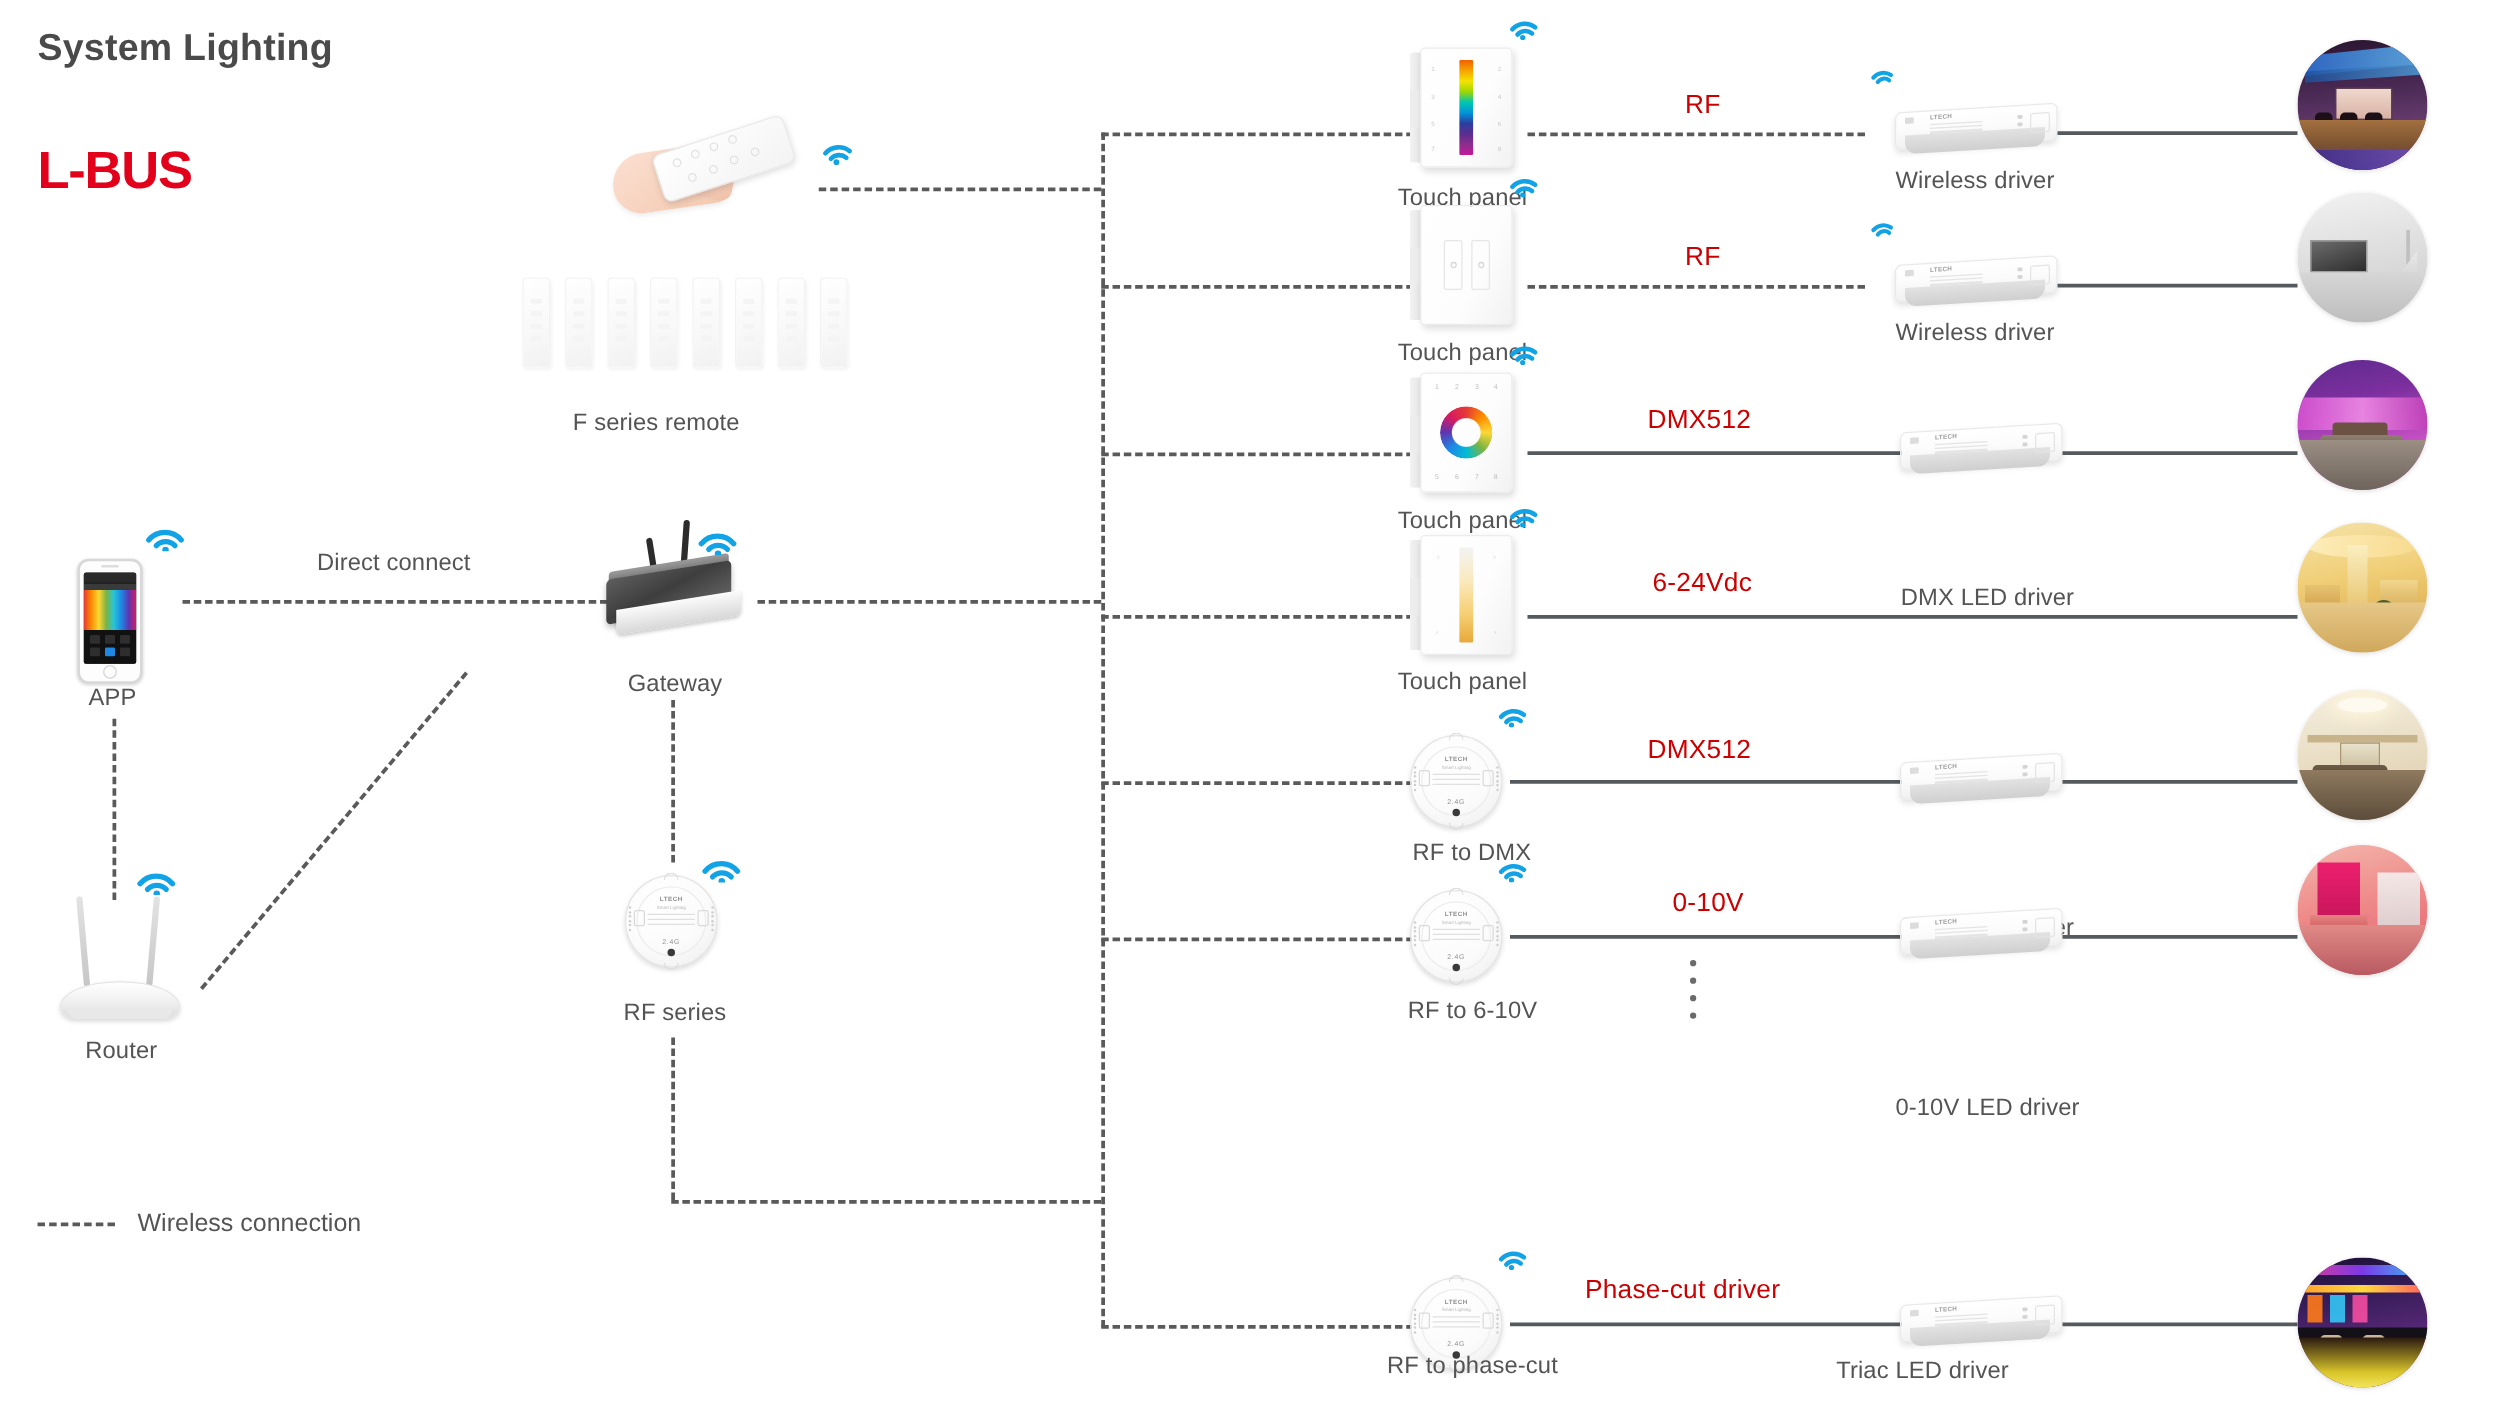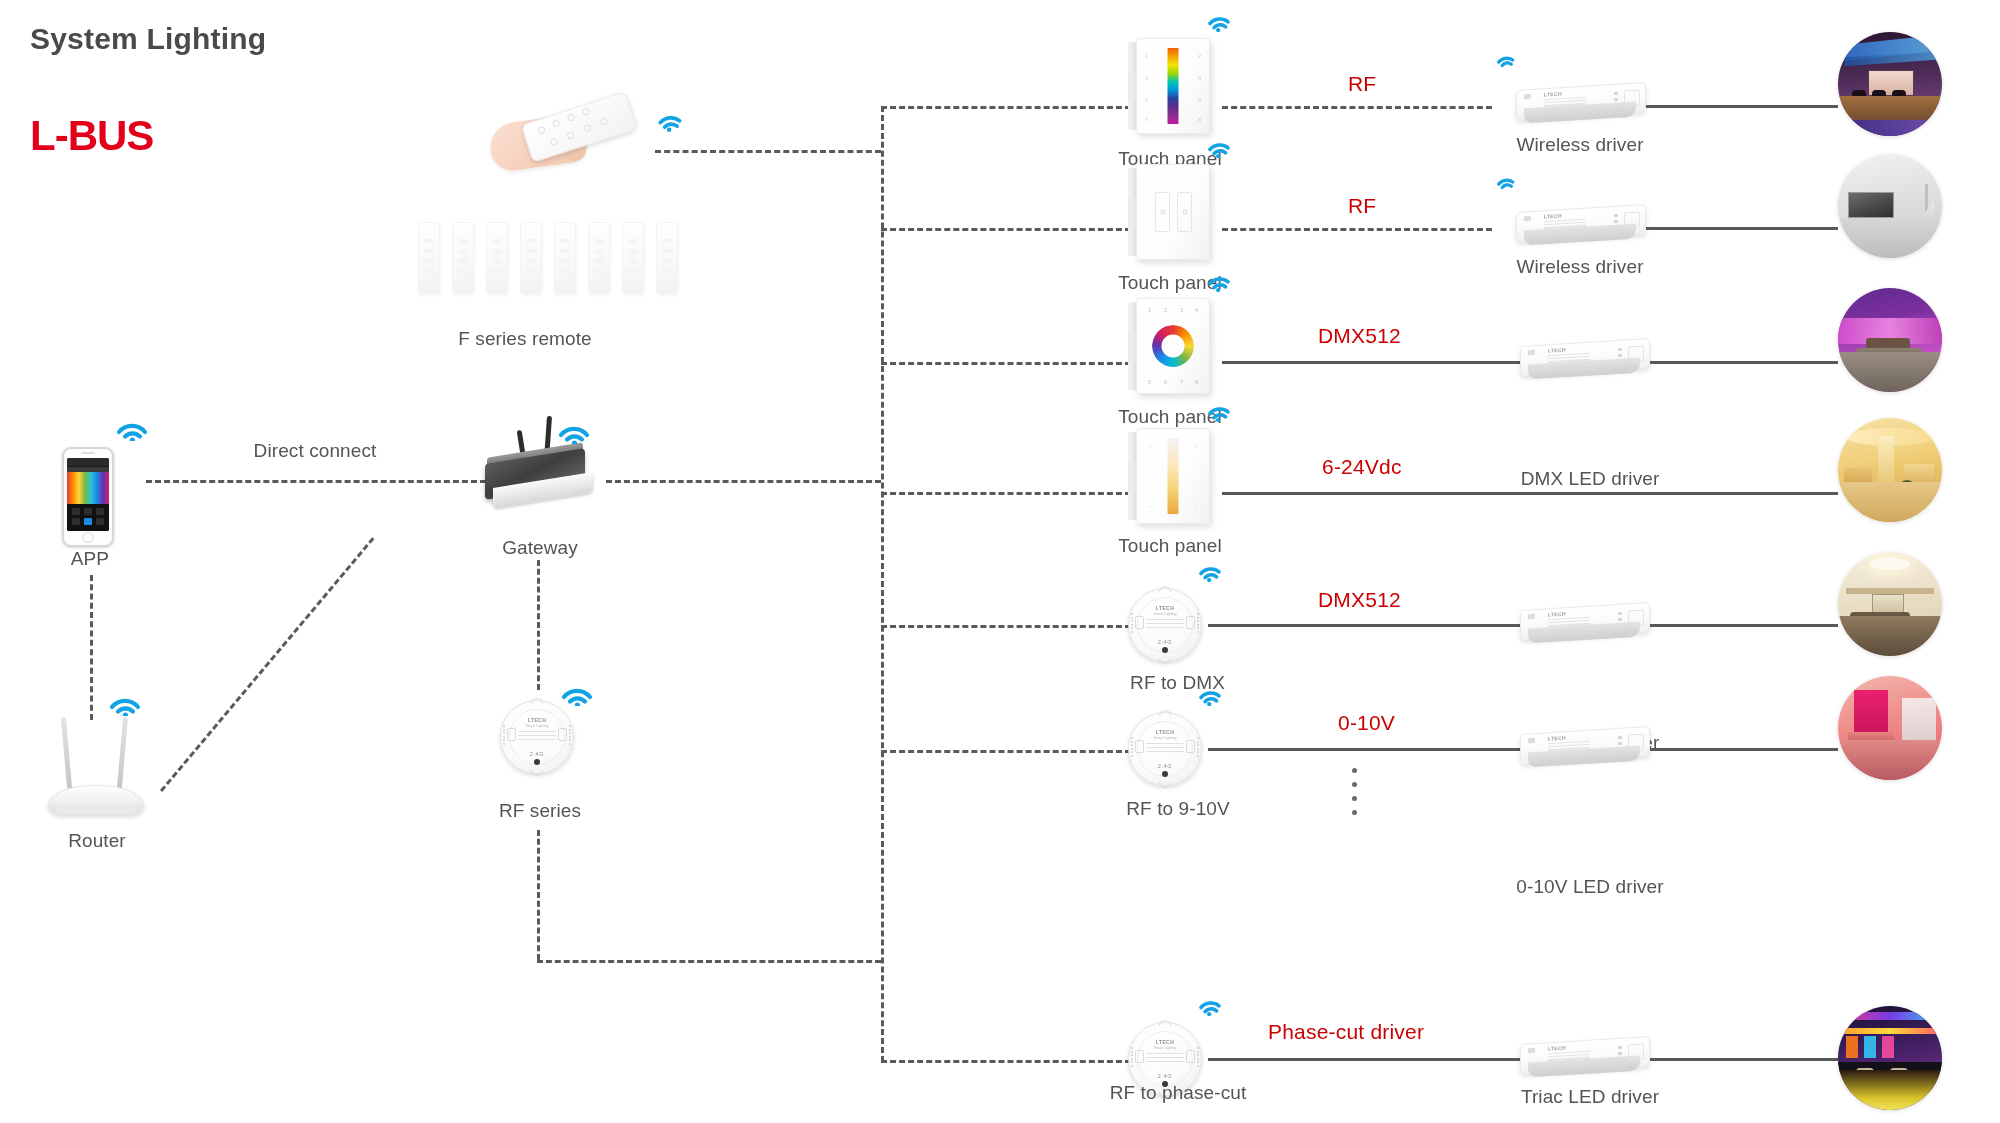--- a/index.html
+++ b/index.html
@@ -844,21 +844,21 @@
     <span class="freq">2.4G</span>
     <span class="btn"></span>
   </div>
   <div class="wifi" style="left:1196px; top:684px;">
     <svg width="28" height="22" viewBox="0 0 34 26">
       <path d="M6 16 A16 16 0 0 1 28 14" fill="none" stroke="#12a3e6" stroke-width="4.4" stroke-linecap="round"></path>
       <path d="M11 21 A10 10 0 0 1 25 20" fill="none" stroke="#12a3e6" stroke-width="4.4" stroke-linecap="round"></path>
       <circle cx="16" cy="24" r="2.6" fill="#12a3e6"></circle>
     </svg>
   </div>
-  <div class="node-label" style="left:1078px; top:798px; width:200px;">RF to 9-10V</div>
+  <div class="node-label" style="left:1078px; top:798px; width:200px;">RF to 6-10V</div>
 
   <div class="h-solid" style="left:1208px; top:748px; width:314px;"></div>
   <div class="proto-label" style="left:1338px; top:711px;">0-10V</div>
 
   <div class="v-dots" style="left:1352px; top:768px;">
     <i></i>
       <i></i>
       <i></i>
       <i></i>
   </div>
@@ -947,33 +947,37 @@
         <i></i>
         <i></i>
         <i></i>
       </span>
     <span class="dots">
         <i></i>
         <i></i>
       </span>
     <span class="blk"></span>
   </div>
-  <div class="node-label" style="left:1490px; top:1086px; width:200px;">Triac LED driver</div>
+  <div class="node-label" style="left:1438px; top:1086px; width:200px;">Triac LED driver</div>
 
   <div class="h-solid" style="left:1650px; top:1058px; width:188px;"></div>
 
   <div class="scene" style="left:1838px; top:1006px;">
     <span class="sky" style="background:linear-gradient(170deg,#1a1033 0%,#3a1d5c 35%,#5b2a7a 65%,#2a1540 100%)"></span>
     <span class="obj" style="left:0;top:6px;width:104px;height:8px;background:linear-gradient(90deg,#e83a8a,#7a3ae8,#36c5f0)"></span>
     <span class="obj" style="left:0;top:22px;width:104px;height:6px;background:linear-gradient(90deg,#ff9d2e,#ffd93d,#ff5e5e)"></span>
     <span class="obj" style="left:8px;top:30px;width:12px;height:22px;background:#ff7a1a;opacity:.9"></span>
     <span class="obj" style="left:26px;top:30px;width:12px;height:22px;background:#32d0ff;opacity:.85"></span>
     <span class="obj" style="left:44px;top:30px;width:12px;height:22px;background:#ff4fa3;opacity:.85"></span>
     <span class="obj" style="left:0;top:56px;width:104px;height:10px;background:#141018"></span>
     <span class="obj" style="left:18px;top:62px;width:18px;height:26px;background:#c9b79a;border-radius:4px 4px 0 0"></span>
     <span class="obj" style="left:52px;top:62px;width:18px;height:26px;background:#c9b79a;border-radius:4px 4px 0 0"></span>
     <span class="floor" style="background:linear-gradient(180deg,#2a1a10 0%,#d9c52a 70%,#f2e35a 100%)"></span>
   </div>
 
   <div id="legend">
+    <div class="leg-row">
+      <span class="leg-dash"></span>
+      <span class="leg-text">Wireless connection</span>
+    </div>
   </div>
 
 </div>
 
 </body></html>

